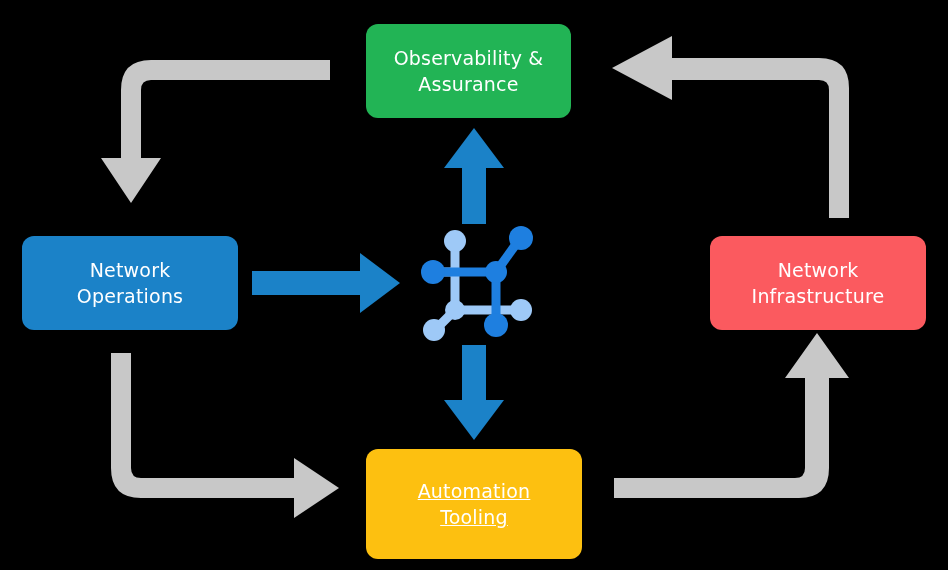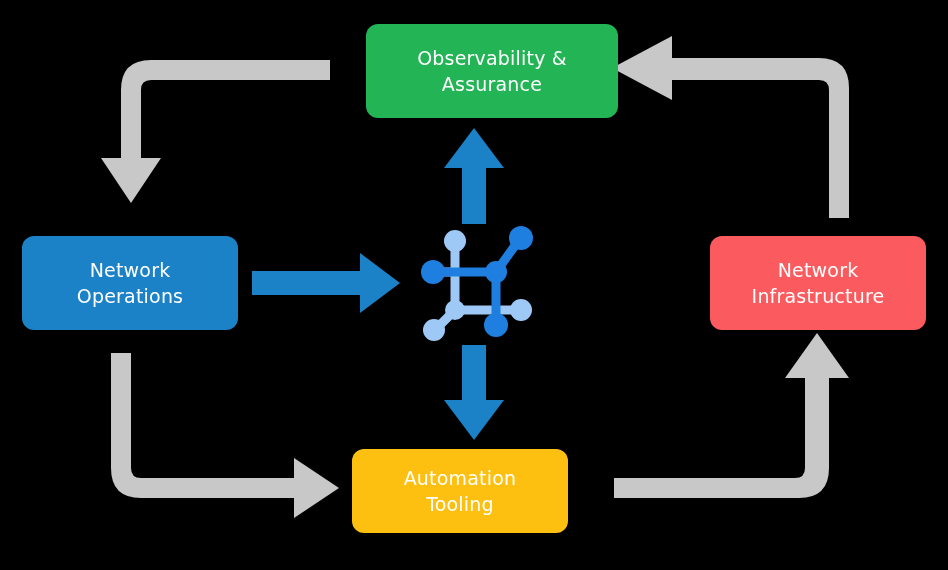--- a/index.html
+++ b/index.html
@@ -24,24 +24,24 @@
     text-align: center;
     color: #ffffff;
     font-size: 19px;
     line-height: 1.38;
     font-weight: 400;
     letter-spacing: 0.2px;
     box-sizing: border-box;
     padding: 4px 10px;
     white-space: pre-line;
   }
-  #box-observability { left: 366px; top: 24px;  width: 252px; height: 94px; }
+  #box-observability { left: 366px; top: 24px;  width: 205px; height: 94px; }
   #box-operations    { left: 22px;  top: 236px; width: 216px; height: 94px; }
   #box-infrastructure{ left: 710px; top: 236px; width: 216px; height: 94px; }
-  #box-automation    { left: 352px; top: 449px; width: 216px; height: 84px; }
+  #box-automation    { left: 366px; top: 449px; width: 216px; height: 110px; text-decoration: underline; }
 
   .svg-layer {
     position: absolute;
     left: 0; top: 0;
     width: 948px;
     height: 570px;
     pointer-events: none;
   }
   .icon-layer { pointer-events: none; }
 </style>

